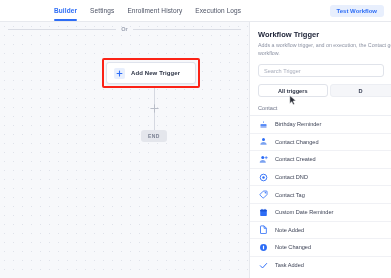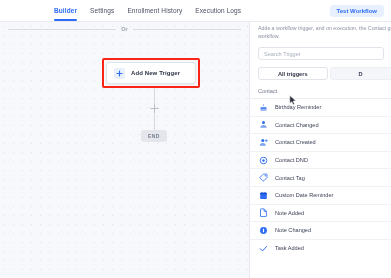--- a/index.html
+++ b/index.html
@@ -180,20 +180,21 @@
         <path d="M4.5 0.8V8.2M0.8 4.5H8.2" stroke="#b9bdc8" stroke-width="1" stroke-linecap="round"></path>
       </svg>
     </div>
 
     <div class="end-pill">
       <span>END</span>
     </div>
   </div>
 
   <div class="panel">
+    <div class="panel-title">Workflow Trigger</div>
     <div class="panel-desc">Adds a workflow trigger, and on execution, the Contact ge workflow.</div>
 
     <div class="search-box">
       <input type="text" placeholder="Search Trigger" style="">
     </div>
 
     <div class="seg">
       <div class="seg-item active">All triggers</div>
       <div class="seg-item other">D</div>
     </div>

